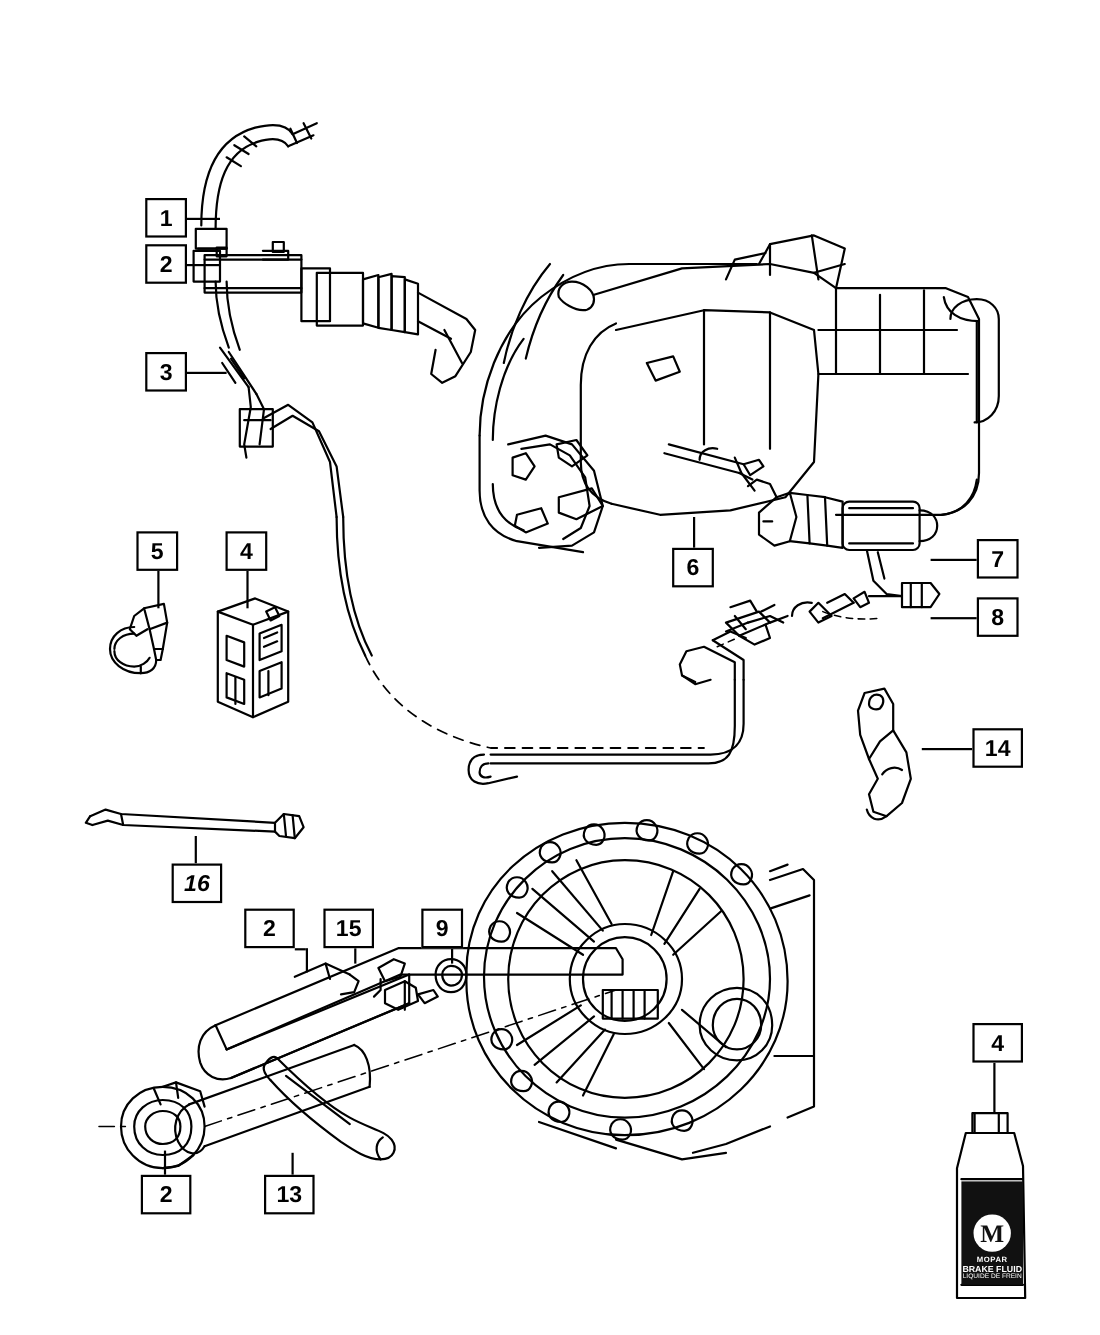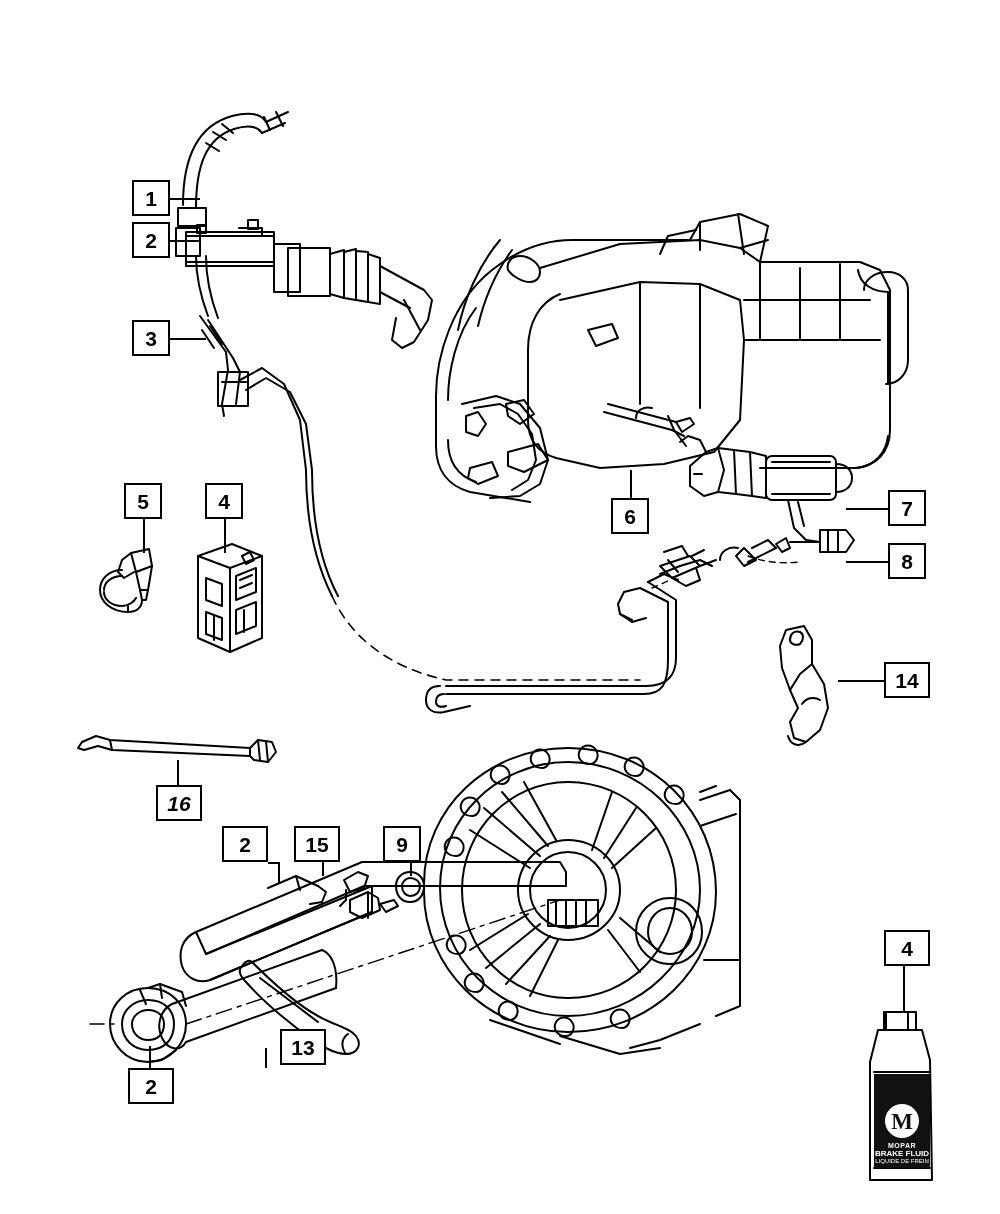--- a/index.html
+++ b/index.html
@@ -382,18 +382,18 @@
   <div class="callout" style="left:132px;top:320px;">3</div>
   <div class="callout" style="left:205px;top:483px;">4</div>
   <div class="callout" style="left:124px;top:483px;">5</div>
   <div class="callout" style="left:611px;top:498px;">6</div>
   <div class="callout" style="left:888px;top:490px;">7</div>
   <div class="callout" style="left:888px;top:543px;">8</div>
   <div class="callout" style="left:383px;top:826px;">9</div>
   <div class="callout wide" style="left:294px;top:826px;">15</div>
   <div class="callout wide" style="left:222px;top:826px;">2</div>
   <div class="callout wide" style="left:128px;top:1068px;">2</div>
-  <div class="callout wide" style="left:240px;top:1029px;margin-left:40px;">13</div>
+  <div class="callout wide" style="left:240px;top:1068px;">13</div>
   <div class="callout wide" style="left:884px;top:662px;">14</div>
   <div class="callout wide" style="left:884px;top:930px;">4</div>
   <div class="callout wide" style="left:156px;top:785px;font-style:italic;">16</div>
 
 </div>
 
 </body></html>

